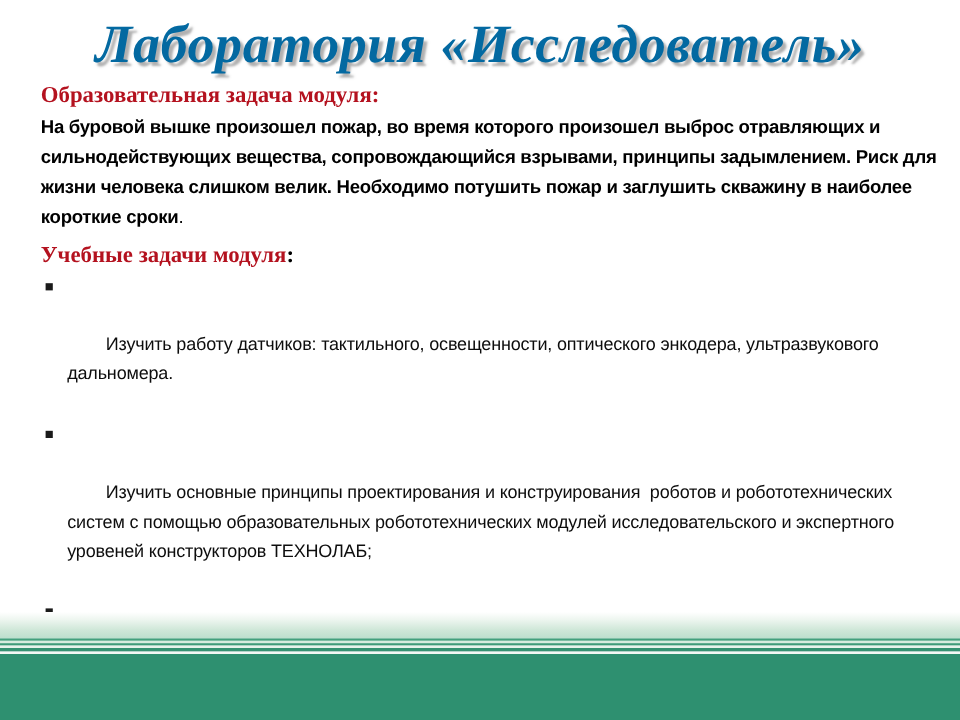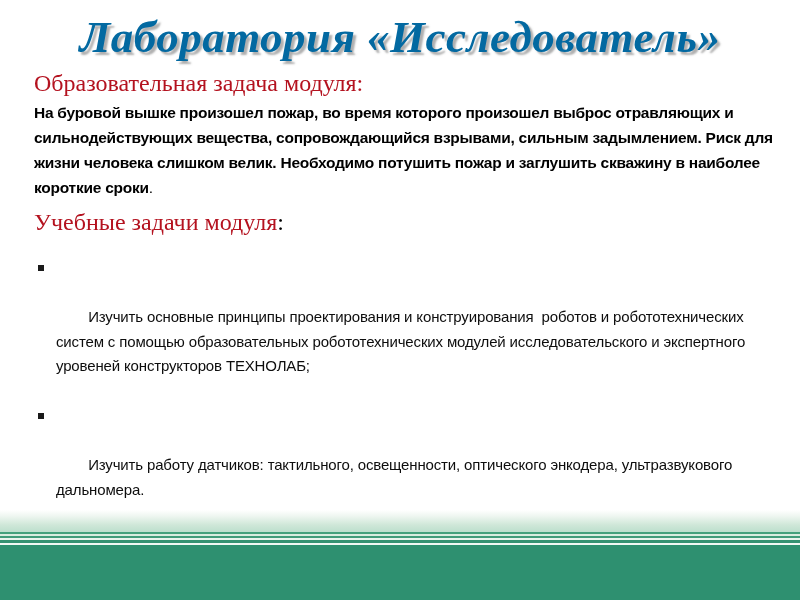--- a/index.html
+++ b/index.html
@@ -47,22 +47,22 @@
   
   .body-area {
     position: absolute;
     left: 34px;
     top: 68px;
     width: 752px;
   }
 
   .heading-red {
     font-family: "Liberation Serif", "DejaVu Serif", serif;
-    font-weight: normal;
-    font-size: 24px;
+    font-weight: bold;
+    font-size: 19px;
     color: #B4121F;
     line-height: 1.25;
     margin: 0 0 2px 0;
     white-space: nowrap;
   }
   .heading-red .tail {
     color: #000000;
   }
 
   .para {
@@ -76,21 +76,21 @@
     text-align: left;
     width: 748px;
     letter-spacing: -0.25px;
   }
   .para .tail {
     font-weight: normal;
   }
 
   .heading-red.second {
     margin-top: 7px;
-    margin-bottom: 19px;
+    margin-bottom: 2px;
   }
 
   
   ul.tasks {
     list-style: none;
     margin: 0;
     padding: 0;
   }
   ul.tasks li {
     position: relative;
@@ -160,35 +160,35 @@
     <div class="title-text">Лаборатория «Исследователь»</div>
   </div>
 
   <div class="body-area">
 
     <p class="heading-red">
       <span>Образовательная задача модуля:</span><span class="tail"></span>
     </p>
 
     <p class="para">
-      <span>На буровой вышке произошел пожар, во время которого произошел выброс отравляющих и сильнодействующих вещества, сопровождающийся взрывами, сильным задымлением. Риск для жизни человека слишком велик. Необходимо потушить пожар и заглушить скважину в наиболее короткие сроки</span><span class="tail">.</span>
+      <span>На буровой вышке произошел пожар, во время которого произошел выброс отравляющих и сильнодействующих вещества, сопровождающийся взрывами, принципы задымлением. Риск для жизни человека слишком велик. Необходимо потушить пожар и заглушить скважину в наиболее короткие сроки</span><span class="tail">.</span>
     </p>
 
     <p class="heading-red second">
       <span>Учебные задачи модуля</span><span class="tail">:</span>
     </p>
 
     <ul class="tasks">
       <li>
         <span class="bullet-sq"></span>
-        <span>Изучить основные принципы проектирования и конструирования  роботов и робототехнических систем с помощью образовательных робототехнических модулей исследовательского и экспертного уровеней конструкторов ТЕХНОЛАБ;</span>
+        <span>Изучить работу датчиков: тактильного, освещенности, оптического энкодера, ультразвукового дальномера.</span>
       </li>
       <li>
         <span class="bullet-sq"></span>
-        <span>Изучить работу датчиков: тактильного, освещенности, оптического энкодера, ультразвукового дальномера.</span>
+        <span>Изучить основные принципы проектирования и конструирования  роботов и робототехнических систем с помощью образовательных робототехнических модулей исследовательского и экспертного уровеней конструкторов ТЕХНОЛАБ;</span>
       </li>
       <li>
         <span class="bullet-sq"></span>
         <span>изучить основы автоматического управления, управления сервоприводом, дистанционного управления</span>
       </li>
 
     </ul>
 
   </div>
 

